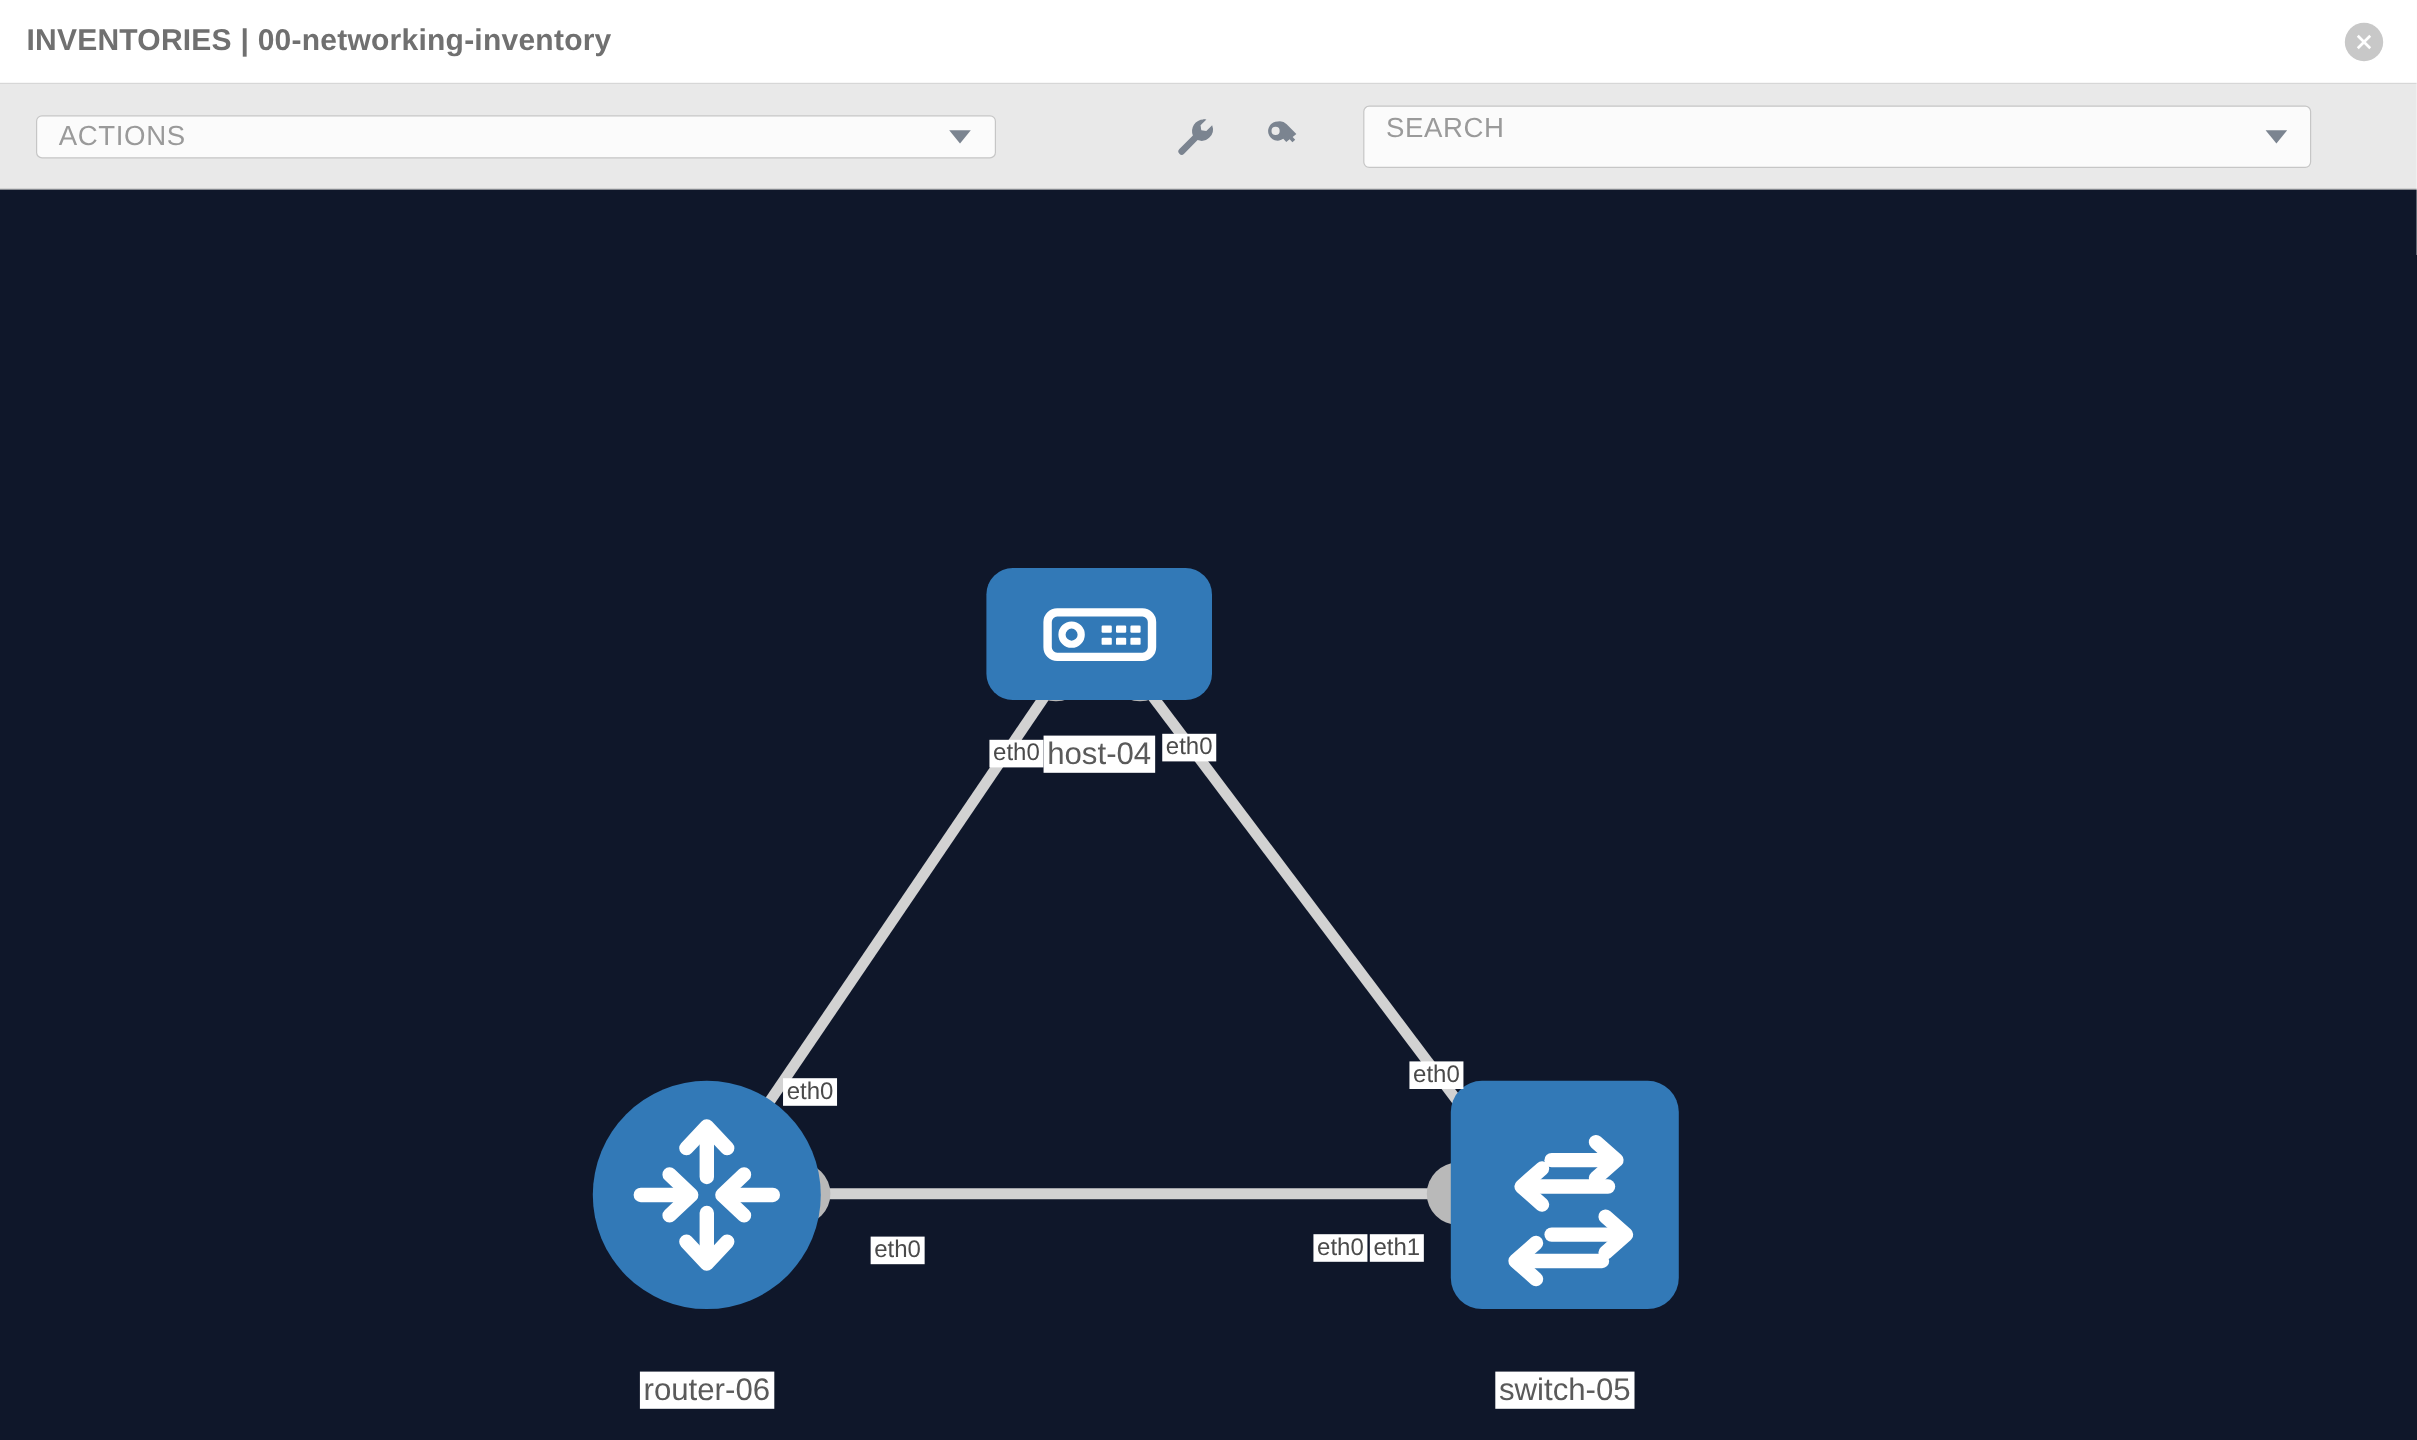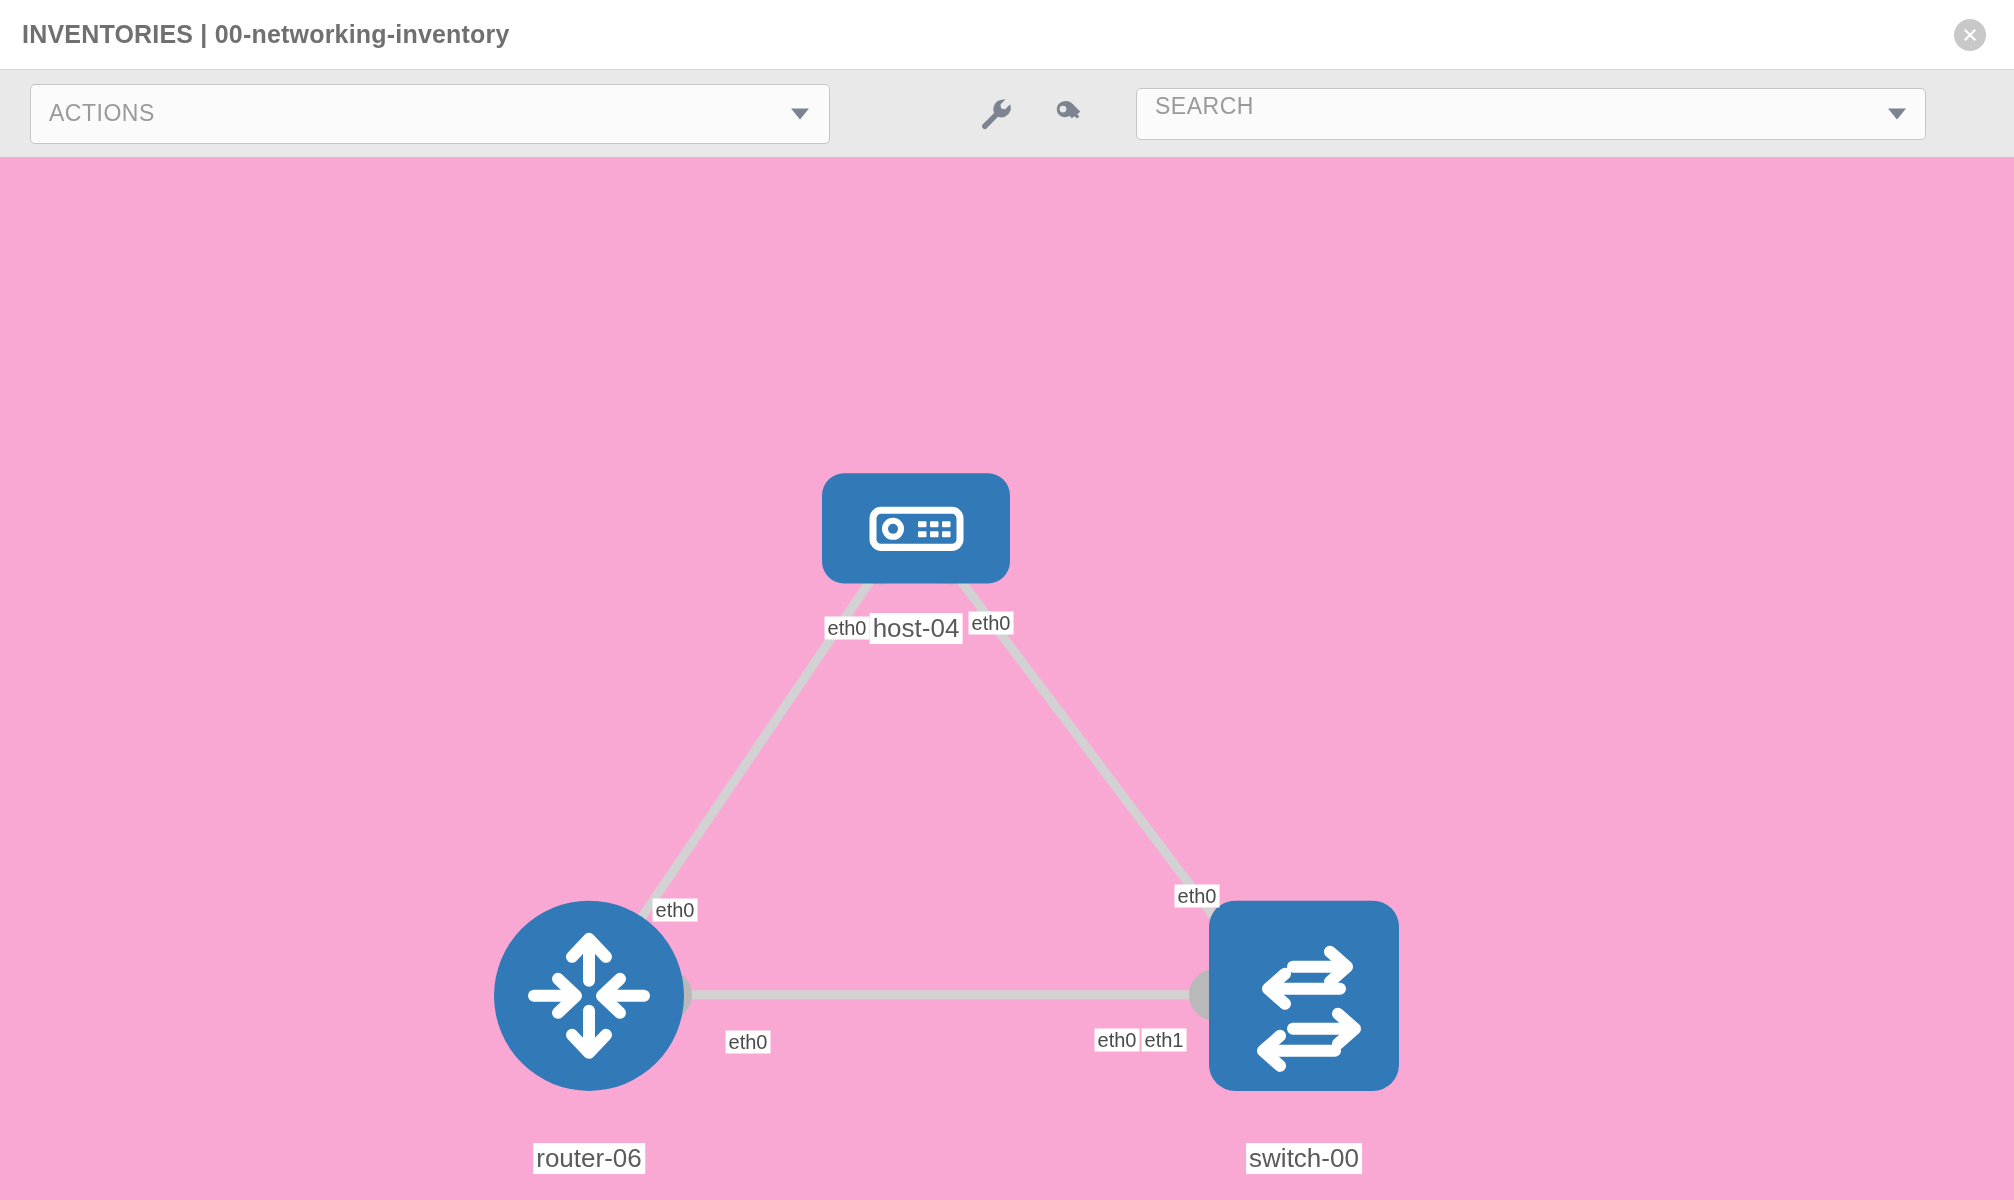--- a/index.html
+++ b/index.html
@@ -59,21 +59,21 @@
     flex: 0 0 88px;
     background: #e9e9e9;
     border-bottom: 1px solid #c4c4c4;
     display: flex;
     align-items: center;
     padding: 0 30px;
   }
   .select-box {
     position: relative;
     width: 800px;
-    height: 60px;
+    height: 36px;
     background: #fbfbfb;
     border: 1px solid #c6c6c6;
     border-radius: 5px;
     display: flex;
     align-items: center;
     padding: 0 18px;
     cursor: pointer;
   }
   .select-box .sel-text {
     font-size: 23px;
@@ -120,21 +120,21 @@
     color: #555;
     font-family: "Liberation Sans", sans-serif;
     outline: none;
   }
   .search-input::placeholder { color: #9a9a9a; letter-spacing: 0.5px; }
 
   
   .canvas {
     position: relative;
     flex: 1 1 auto;
-    background: #f9a8d4;
+    background: #0f172a;
     overflow: hidden;
     text-decoration: underline;
   }
   .topology-svg {
     position: absolute;
     left: 0; top: 0;
     width: 100%; height: 100%;
   }
 
   .node-label {
@@ -344,17 +344,17 @@
     <div class="iface-label" style="left:847px;  top:470px;">eth0</div>
     <div class="iface-label" style="left:991px;  top:465px;">eth0</div>
     <div class="iface-label" style="left:675px;  top:752px;">eth0</div>
     <div class="iface-label" style="left:1197px; top:738px;">eth0</div>
     <div class="iface-label" style="left:748px;  top:884px;">eth0</div>
     <div class="iface-label" style="left:1117px; top:882px;">eth0</div>
     <div class="iface-label" style="left:1164px; top:882px;">eth1</div>
 
     <div class="node-label" style="left:916px;  top:455px;">host-04</div>
     <div class="node-label" style="left:589px;  top:985px;">router-06</div>
-    <div class="node-label" style="left:1304px; top:985px;">switch-00</div>
+    <div class="node-label" style="left:1304px; top:985px;">switch-05</div>
 
 
   </div>
 </div>
 
 </body></html>

